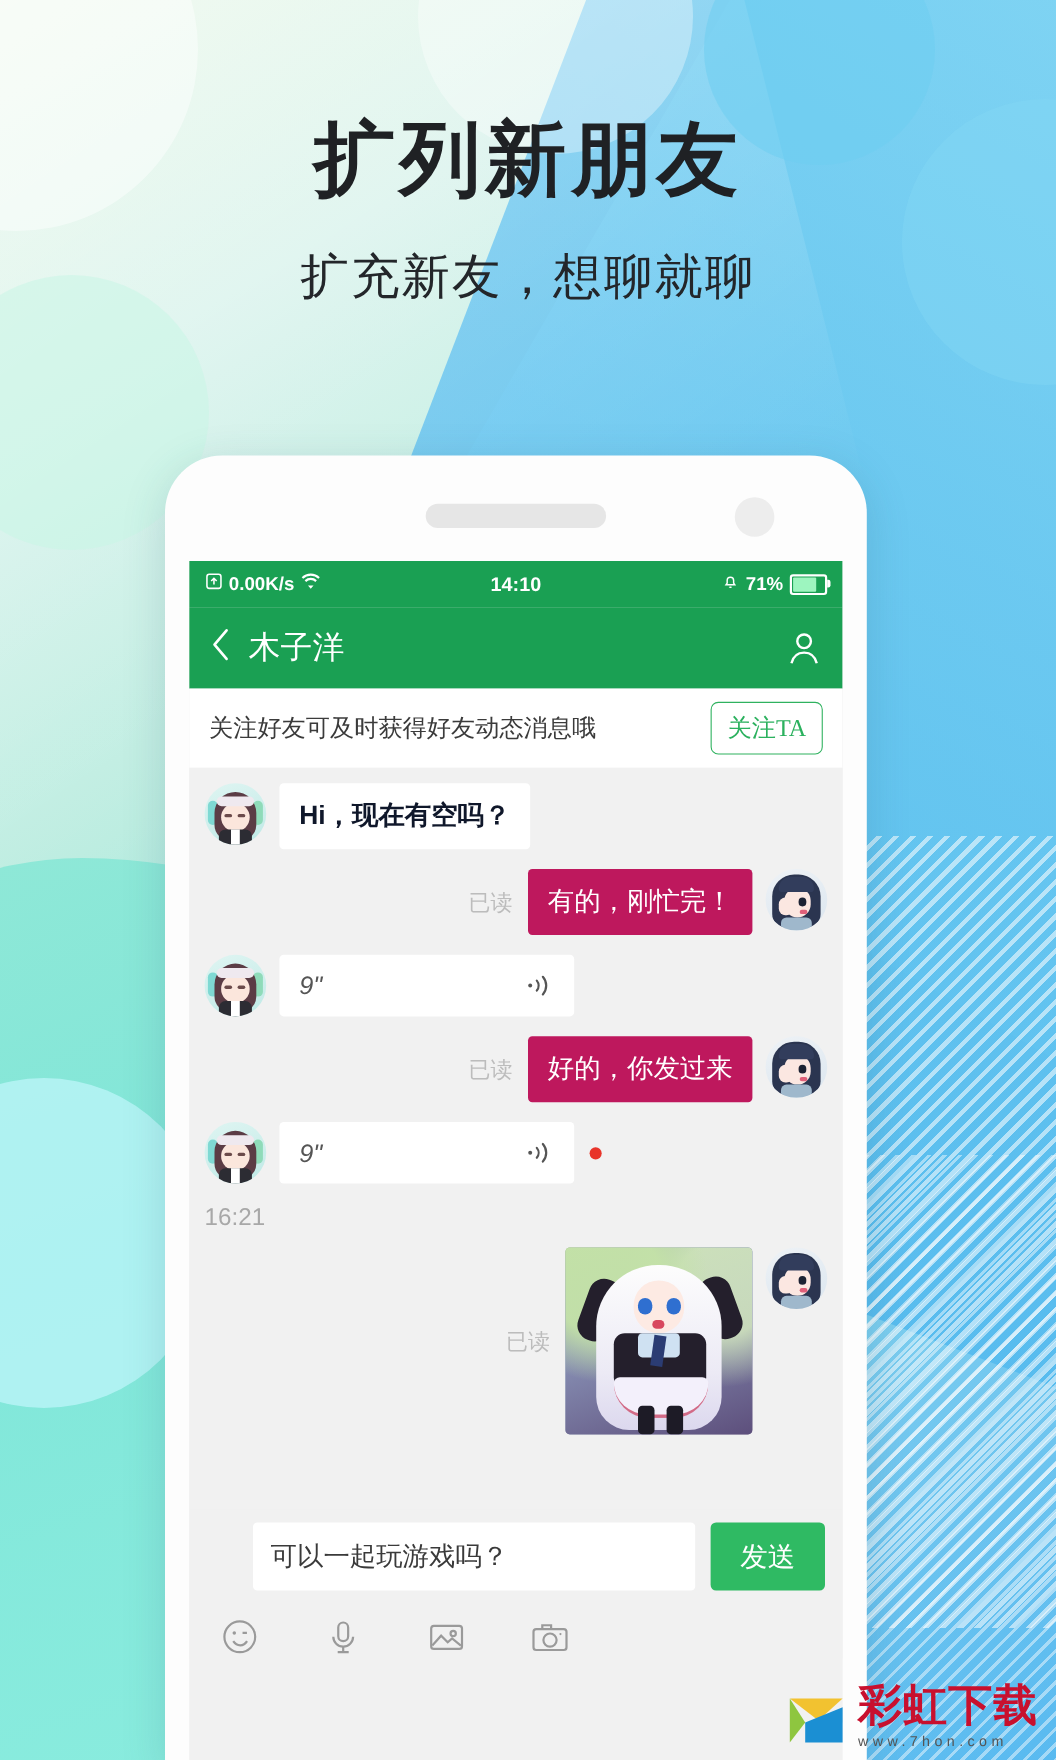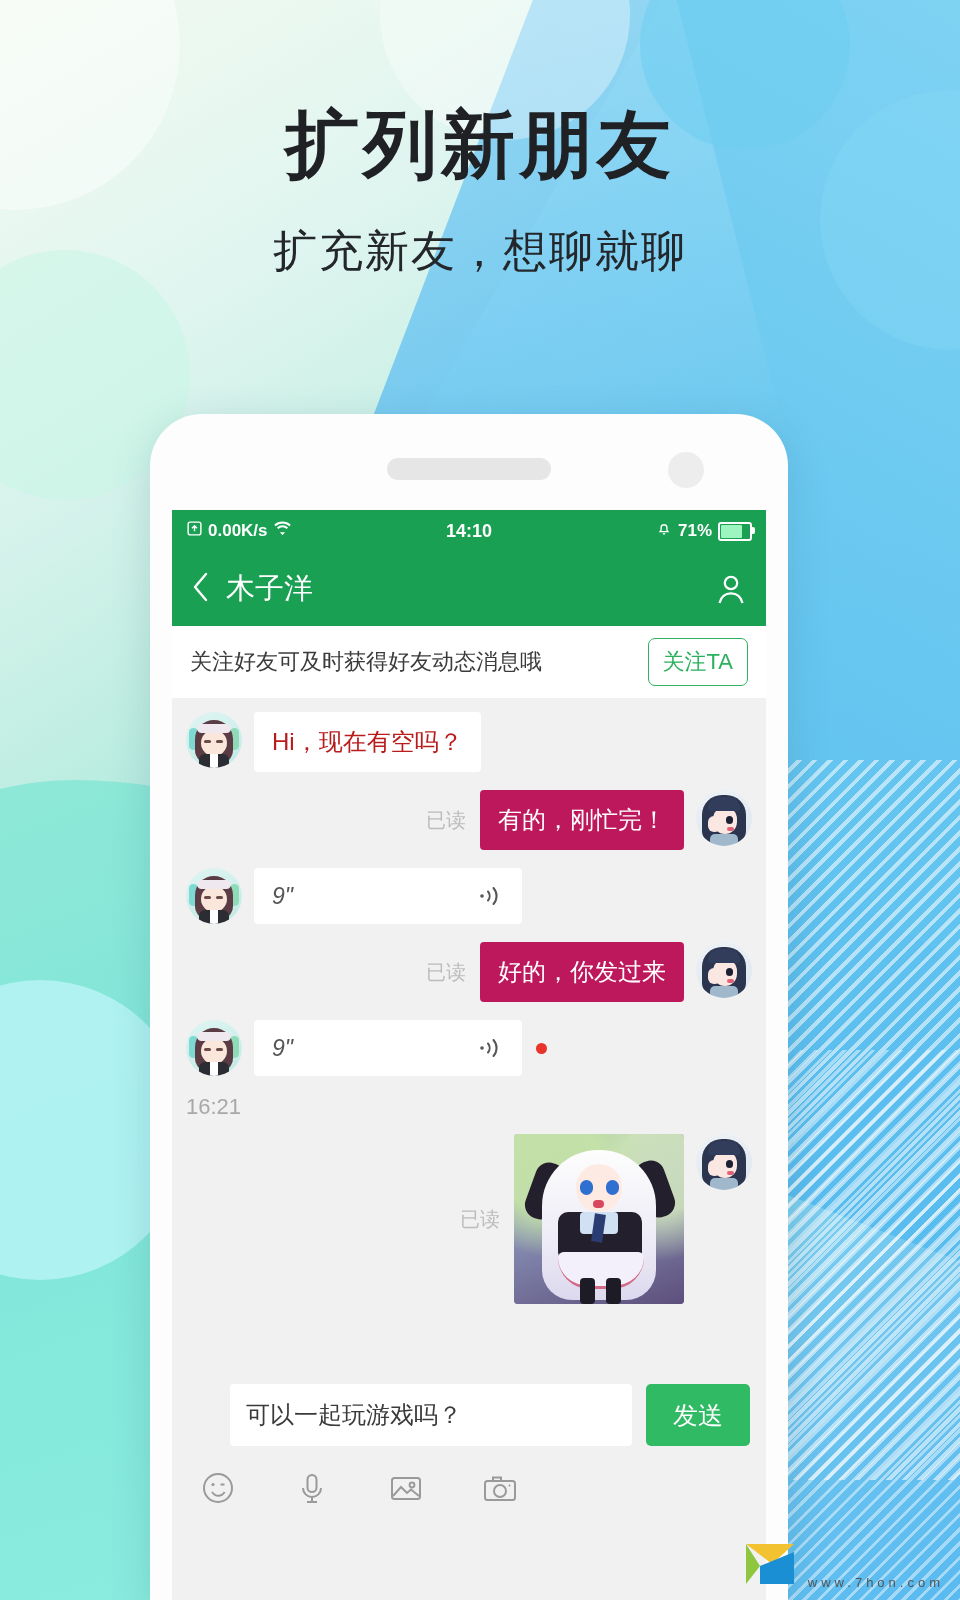--- a/index.html
+++ b/index.html
@@ -68,21 +68,21 @@
   .nav{height:74px;background:#1aa053;display:flex;align-items:center;padding:0 18px;color:#fff;}
   .nav-back{font-size:34px;line-height:1;margin-right:14px;font-weight:300;}
   .nav-title{font-size:29px;}
   .nav-spacer{flex:1;}
   .nav-person{width:34px;height:34px;}
 
   
   .banner{height:72px;background:#fff;display:flex;align-items:center;padding:0 18px;}
   .banner-text{flex:1;font-size:22px;color:#3b3b3b;}
   .banner-btn{border:1.5px solid #2fb25f;border-radius:7px;color:#2bb15e;
-    font-size:22px;padding:8px 14px;background:#fff;}
+    font-size:22px;padding:8px 14px;background:#fff;font-family:Liberation Serif, serif;}
 
   
   .chat{background:#f1f1f1;padding:14px 14px 0 14px;height:660px;position:relative;}
   .row{display:flex;align-items:flex-start;margin-bottom:18px;}
   .row.right{justify-content:flex-end;}
   .avatar{width:56px;height:56px;border-radius:50%;flex:none;overflow:hidden;position:relative;background:#e9eef1;}
   .avatar.left-a{margin-right:12px;}
   .avatar.right-a{margin-left:12px;}
 
   
@@ -101,21 +101,21 @@
   .av-b{background:linear-gradient(160deg,#eef2f6 0%,#dbe6ef 100%);}
   .av-b .hair{position:absolute;left:6px;top:5px;width:44px;height:48px;border-radius:20px 20px 12px 12px;background:#2b3550;}
   .av-b .face{position:absolute;left:17px;top:17px;width:24px;height:27px;border-radius:12px;background:#fbe7e1;}
   .av-b .fringe{position:absolute;left:12px;top:7px;width:32px;height:14px;border-radius:14px 14px 4px 4px;background:#323d5c;}
   .av-b .eye{position:absolute;left:30px;top:26px;width:7px;height:8px;border-radius:4px;background:#1c2233;}
   .av-b .mouth{position:absolute;left:31px;top:37px;width:7px;height:4px;border-radius:3px;background:#e0607a;}
   .av-b .hand{position:absolute;left:12px;top:26px;width:13px;height:16px;border-radius:6px;background:#fbe7e1;}
   .av-b .shirt{position:absolute;left:14px;bottom:0;width:28px;height:12px;background:#9fb8cc;border-radius:5px 5px 0 0;}
 
   .bubble{max-width:330px;padding:15px 18px;font-size:24px;line-height:1.25;position:relative;}
-  .b-in{background:#fff;color:#b91c1c;border-radius:4px;}
+  .b-in{background:#fff;color:#0f172a;border-radius:4px;font-weight:bold;}
   .b-out{background:#be185d;color:#fff;border-radius:4px;}
   .read{font-size:20px;color:#bcbcbc;align-self:center;margin-right:14px;}
 
   .voice{background:#fff;border-radius:4px;width:232px;height:56px;display:flex;
     align-items:center;justify-content:space-between;padding:0 18px;}
   .voice .dur{font-size:23px;color:#555;font-style:italic;}
   .wave{width:26px;height:24px;}
   .unread-dot{width:11px;height:11px;border-radius:50%;background:#e8342a;align-self:center;margin-left:14px;}
 
   .timestamp{color:#a8a8a8;font-size:22px;margin:6px 0 14px 0;}
@@ -413,15 +413,16 @@
 
 <div class="watermark">
   <div class="wm-logo">
     <svg width="56" height="52" viewBox="0 0 56 52">
       <path d="M4 6h48L30 26z" fill="#f2c230"></path>
       <path d="M4 6v40l14-18z" fill="#8ec63f"></path>
       <path d="M18 28l34-14v32H18z" fill="#1b8fd3"></path>
     </svg>
   </div>
   <div class="wm-text">
+    <div class="wm-main">彩虹下载</div>
     <div class="wm-sub">www.7hon.com</div>
   </div>
 </div>
 
 </body></html>

